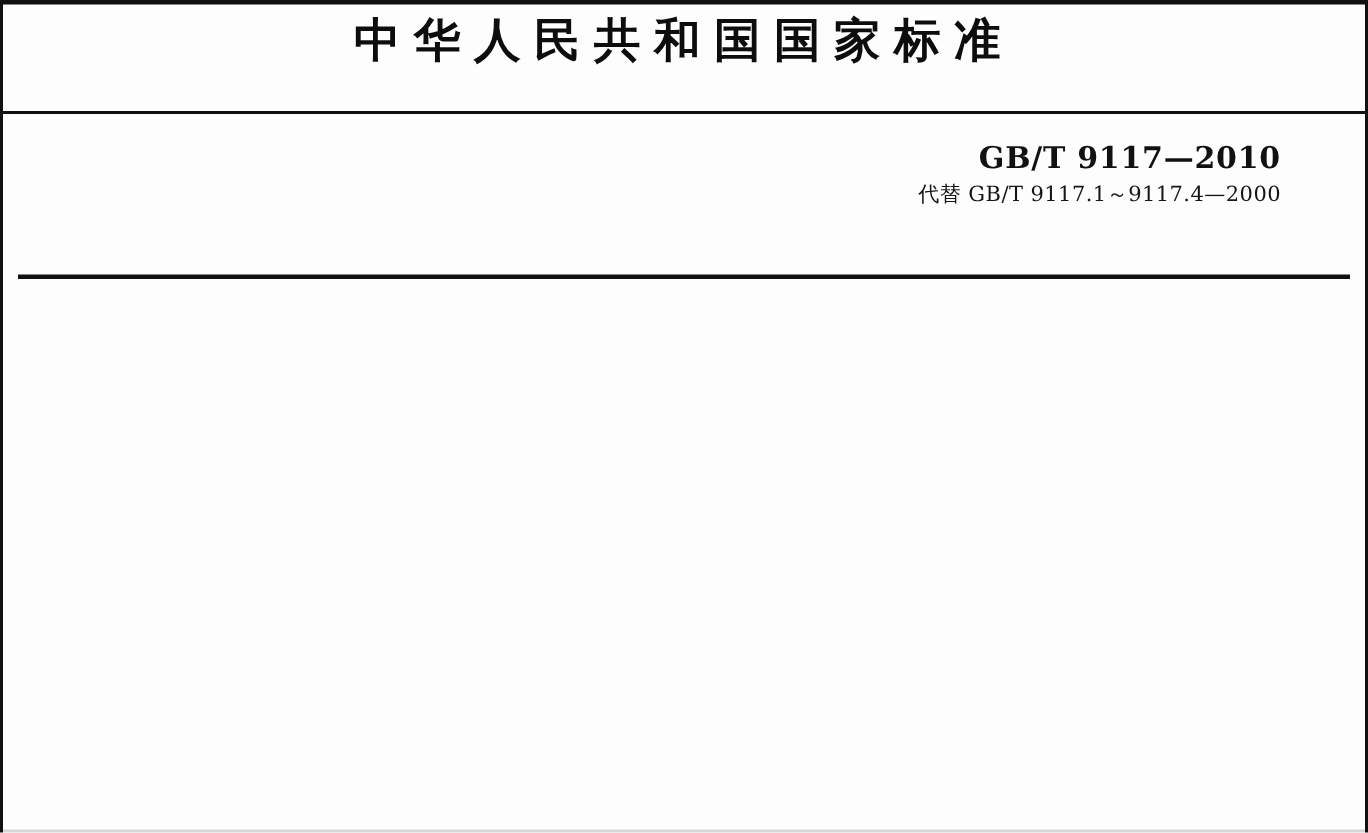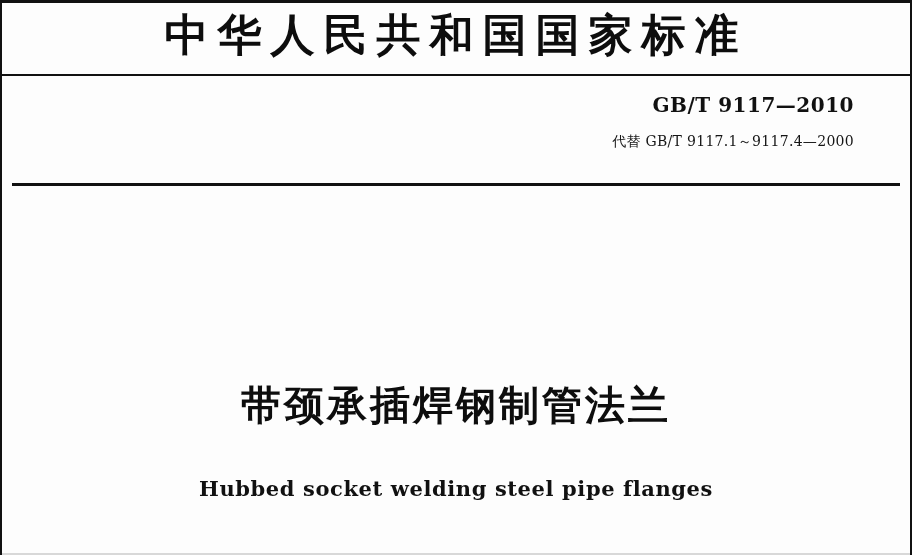--- a/index.html
+++ b/index.html
@@ -25,21 +25,21 @@
   }
   
   .banner {
     position: absolute;
     top: 6px;
     left: 0;
     right: 0;
     text-align: center;
     font-family: "DejaVu Serif", "Liberation Serif", serif;
     font-weight: 700;
-    font-size: 44px;
+    font-size: 31px;
     letter-spacing: 9px;
     color: #0d0d0d;
     white-space: nowrap;
   }
   .banner-rule-top {
     position: absolute;
     top: 0;
     left: 0;
     right: 0;
     height: 3px;
@@ -62,21 +62,21 @@
   }
   .std-number {
     font-family: "DejaVu Serif", "Liberation Serif", serif;
     font-weight: 700;
     font-size: 20px;
     letter-spacing: 0.5px;
     color: #111;
     line-height: 1.15;
   }
   .std-replaces {
-    margin-top: 16px;
+    margin-top: 4px;
     font-family: "DejaVu Serif", "Liberation Serif", serif;
     font-size: 14px;
     letter-spacing: 0.3px;
     color: #151515;
   }
   .header-rule {
     position: absolute;
     top: 183px;
     left: 10px;
     right: 10px;
@@ -130,19 +130,17 @@
 
   <div class="banner-rule-bottom"></div>
 
   <div class="std-block">
     <div class="std-number">GB/T 9117—2010</div>
     <div class="std-replaces">代替 GB/T 9117.1～9117.4—2000</div>
   </div>
 
   <div class="header-rule"></div>
 
-  <div class="title-cn">带颈承插焊钢制管法兰</div>
 
-  <div class="title-en">Hubbed socket welding steel pipe flanges</div>
 
   <div class="bottom-edge"></div>
 
 </div>
 
 </body></html>

